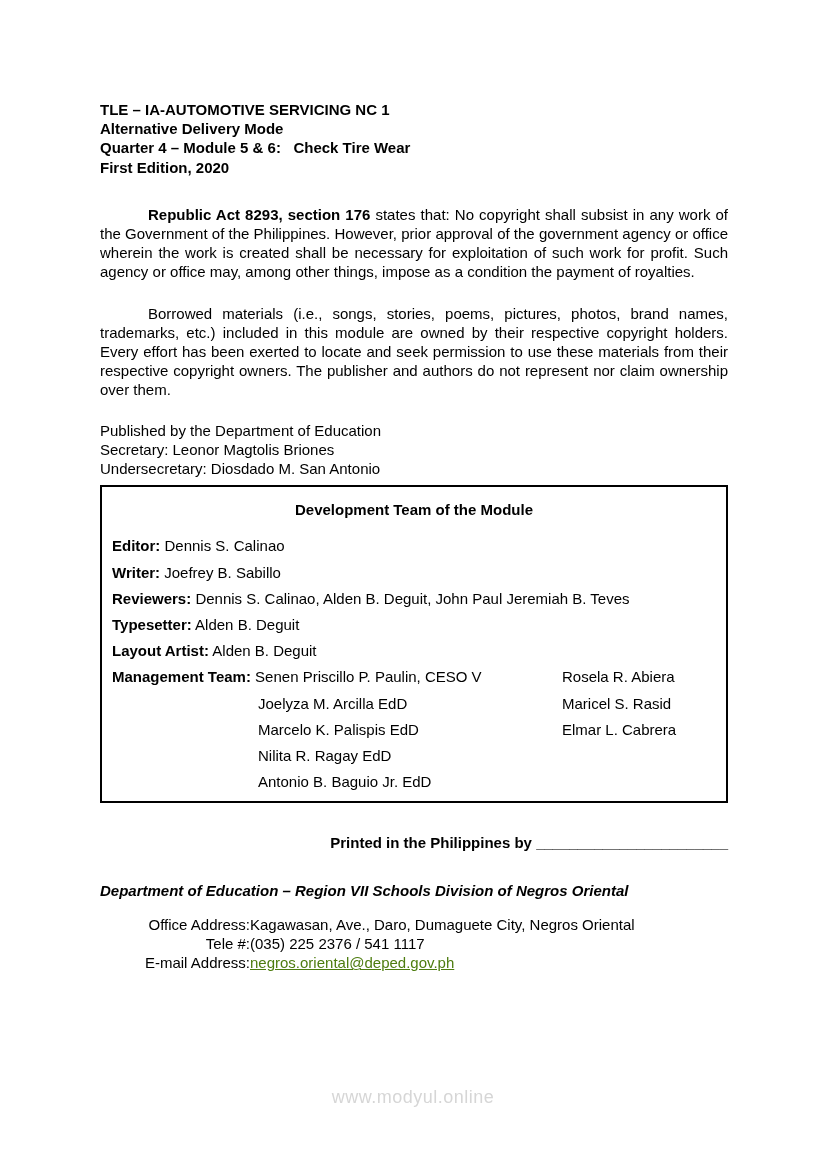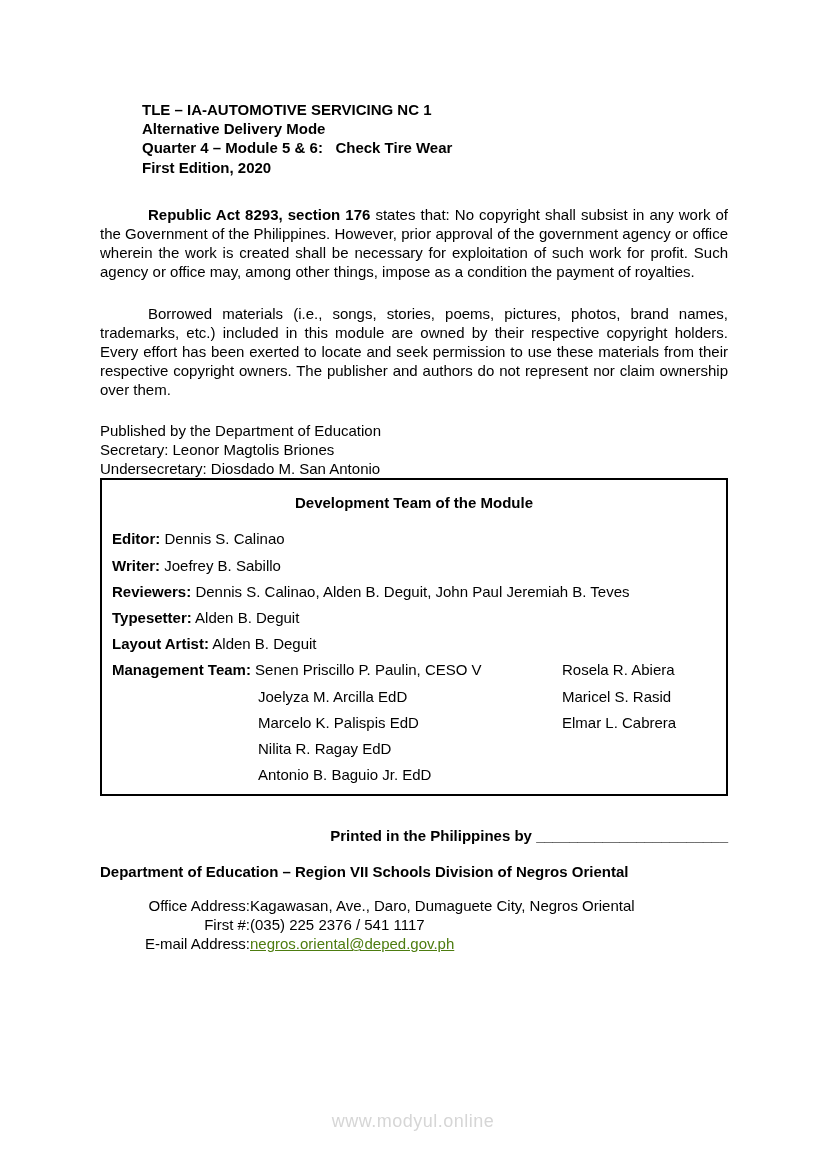--- a/index.html
+++ b/index.html
@@ -8,45 +8,45 @@
     width:826px;height:1169px;
     background:#ffffff;
     overflow:hidden;
     color:#000;
     font-family:"Liberation Sans", sans-serif;
     font-size:15px;
     line-height:19.2px;
   }
   .content{position:absolute;left:100px;top:100px;width:628px;}
   .b{font-weight:bold;}
-  .header div{font-weight:bold;white-space:pre-wrap;margin-left:42px;}
+  .header div{font-weight:bold;white-space:pre-wrap;}
   .para{margin:0;text-align:justify;text-indent:48px;}
   .para1{margin-top:28px;}
   .para2{margin-top:22px;}
   .pub{margin-top:21px;}
   .devbox{
-    margin-top:0;
+    margin-top:7px;
     border:2px solid #000;
     padding:13px 10px 10px 10px;
     box-sizing:border-box;
   }
   .devtitle{text-align:center;font-weight:bold;margin-bottom:17px;}
   .devrow,.mgrow{margin-top:7px;}
   .mgrow{display:flex;}
   .mgleft{width:450px;flex:none;}
   .mgleft.ind{padding-left:146px;box-sizing:border-box;}
   .mgright{flex:1;}
   .printed{margin-top:30px;font-weight:bold;white-space:pre-wrap;text-align:right;}
-  .division{margin-top:16px;font-weight:bold;}
+  .division{margin-top:28px;font-weight:bold;font-style:italic;}
   .contact{margin-top:15px;}
   .contact .row{display:flex;}
   .contact .label{width:150px;flex:none;text-align:right;}
   .email-link{color:#4d7c0f;text-decoration:underline;cursor:pointer;}
   .watermark{
-    position:absolute;left:0;right:0;top:1112px;
+    position:absolute;left:0;right:0;top:1088px;
     text-align:center;
     color:#d6d6d6;
     font-size:18px;
     letter-spacing:0.5px;
   }
 </style>
 </head>
 <body>
 
 <div class="page">
@@ -103,21 +103,21 @@
     <div class="printed"><span>Printed in the Philippines by</span> <span>_______________________</span></div>
 
     <div class="division">Department of Education – Region VII Schools Division of Negros Oriental</div>
 
     <div class="contact">
       <div class="row">
         <span class="label">Office Address:</span>
         <span>Kagawasan, Ave., Daro, Dumaguete City, Negros Oriental</span>
       </div>
       <div class="row">
-        <span class="label">First #:</span>
+        <span class="label">Tele #:</span>
         <span>(035) 225 2376 / 541 1117</span>
       </div>
       <div class="row">
         <span class="label">E-mail Address:</span>
         <a class="email-link">negros.oriental@deped.gov.ph</a>
       </div>
     </div>
 
   </div>
 

